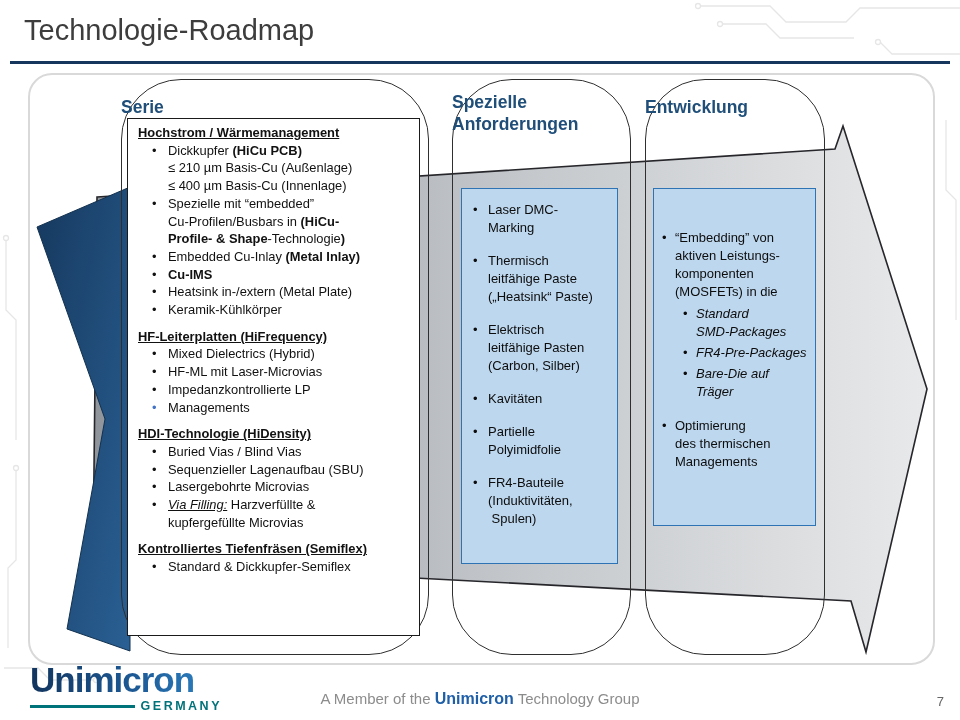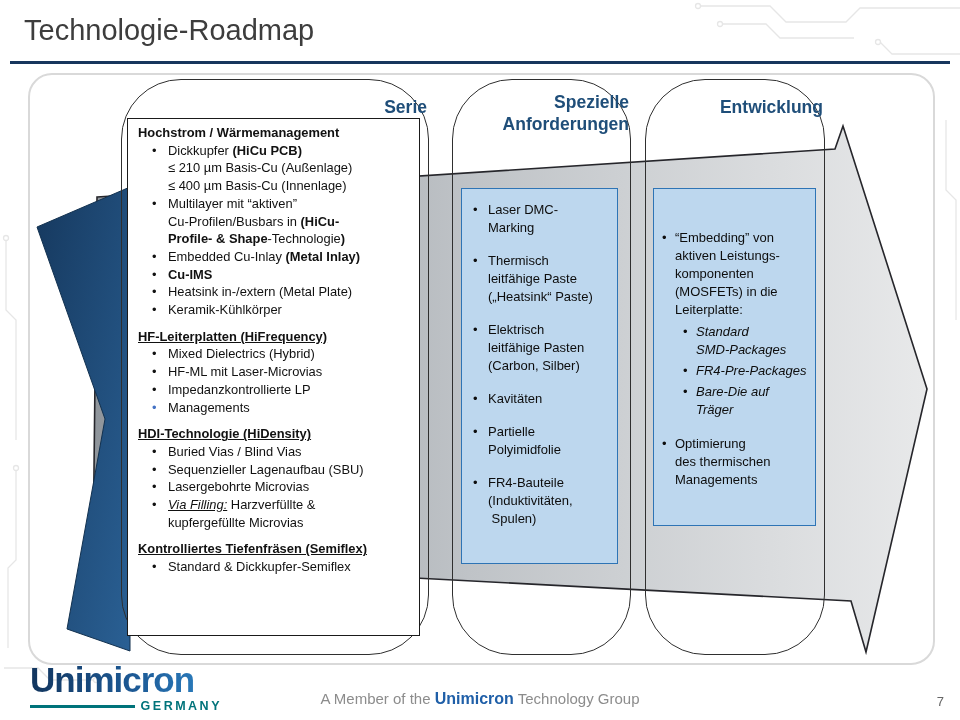--- a/index.html
+++ b/index.html
@@ -4,21 +4,21 @@
 <style>
   html,body{margin:0;padding:0;background:#fff;}
   .slide{position:relative;width:960px;height:720px;background:#ffffff;overflow:hidden;
          font-family:"Liberation Sans",sans-serif;color:#1a1a1a;}
   svg.decor,svg.arrows{position:absolute;left:0;top:0;width:960px;height:720px;pointer-events:none;}
   .page-title{position:absolute;left:24px;top:14px;font-size:29px;font-weight:400;color:#3d3d3d;}
   .title-rule{position:absolute;left:10px;top:61px;width:940px;height:2.5px;background:#17365D;}
   .frame{position:absolute;left:28px;top:73px;width:903px;height:588px;border:2px solid #d9d9d9;border-radius:24px;}
   .pill{position:absolute;top:79px;height:574px;border:1.6px solid #2f2f2f;border-radius:60px;background:transparent;}
   #p1{left:121px;width:306px;} #p2{left:452px;width:177px;} #p3{left:645px;width:178px;}
-  .pill-header{position:absolute;text-align:right;font-weight:700;color:#1F4E79;font-size:17.5px;line-height:1.25;}
+  .pill-header{position:absolute;text-align:left;font-weight:700;color:#1F4E79;font-size:17.5px;line-height:1.25;}
   #h1{left:121px;top:97px;width:306px;} #h2{left:452px;top:92px;width:177px;} #h3{left:645px;top:97px;width:178px;}
   .serie-box{position:absolute;left:127px;top:118px;width:293px;height:518px;background:#fff;
              border:1.6px solid #1a1a1a;box-sizing:border-box;padding:5px 4px 0 2px;}
   .serie-box .ln{position:relative;font-size:12.9px;line-height:17.7px;color:#111;}
   .serie-box .title{padding-left:8px;}
   .serie-box .b0,.serie-box .c0{padding-left:38px;}
   .serie-box .bullet{position:absolute;left:22px;top:0;}
   .blue-box{position:absolute;background:#BDD7EE;border:1.6px solid #2E74B5;box-sizing:border-box;}
   #box2{left:461px;top:188px;width:157px;height:376px;padding:12px 3px 0 0;}
   #box3{left:653px;top:188px;width:163px;height:338px;padding:40px 3px 0 0;}
@@ -81,25 +81,25 @@
     </defs>
     <polygon points="97,197 835,149 843,126 927,389 866,652 851,601 93,561" fill="url(#gArrow)" stroke="#26262b" stroke-width="1.6"></polygon>
     <polygon points="37,227 130,187 130,651 67,629 105,419" fill="url(#gNavy)" stroke="#12314f" stroke-width="1"></polygon>
   </svg>
 
   <div class="pill" id="p1"></div>
   <div class="pill" id="p2"></div>
   <div class="pill" id="p3"></div>
 
   <div class="serie-box">
-      <div class="ln title"><span style="font-weight: 700; ">Hochstrom / Wärmemanagement</span></div>
+      <div class="ln title"><span style="font-weight: 700; text-decoration: underline;">Hochstrom / Wärmemanagement</span></div>
       <div class="ln b0"><span class="bullet">•</span><span>Dickkupfer </span><span style="font-weight: 700;">(HiCu PCB)</span></div>
       <div class="ln c0"><span>≤ 210 µm Basis-Cu (Außenlage)</span></div>
       <div class="ln c0"><span>≤ 400 µm Basis-Cu (Innenlage)</span></div>
-      <div class="ln b0"><span class="bullet">•</span><span>Multilayer mit “aktiven”</span></div>
+      <div class="ln b0"><span class="bullet">•</span><span>Spezielle mit “embedded”</span></div>
       <div class="ln c0"><span>Cu-Profilen/Busbars in </span><span style="font-weight: 700;">(HiCu-</span></div>
       <div class="ln c0"><span style="font-weight: 700;">Profile- &amp; Shape</span><span>-Technologie</span><span style="font-weight: 700;">)</span></div>
       <div class="ln b0"><span class="bullet">•</span><span>Embedded Cu-Inlay </span><span style="font-weight: 700;">(Metal Inlay)</span></div>
       <div class="ln b0"><span class="bullet">•</span><span style="font-weight: 700;">Cu-IMS</span></div>
       <div class="ln b0"><span class="bullet">•</span><span>Heatsink in-/extern </span><span style="font-weight: 400;">(Metal Plate)</span></div>
       <div class="ln b0"><span class="bullet">•</span><span>Keramik-Kühlkörper</span></div>
       <div class="ln sp" style="height: 9px;"></div>
       <div class="ln title"><span style="font-weight: 700; text-decoration: underline; margin-top: 27px;">HF-Leiterplatten (HiFrequency)</span></div>
       <div class="ln b0"><span class="bullet">•</span><span>Mixed Dielectrics (Hybrid)</span></div>
       <div class="ln b0"><span class="bullet">•</span><span>HF-ML mit Laser-Microvias</span></div>
@@ -135,21 +135,20 @@
       <div class="ln sp" style="height: 15px;"></div>
       <div class="ln b0"><span class="bullet">•</span><span>FR4-Bauteile</span></div>
       <div class="ln c0"><span>(Induktivitäten,</span></div>
       <div class="ln c0"><span>&nbsp;Spulen)</span></div>
     </div>
   <div class="blue-box" id="box3">
       <div class="ln b0"><span class="bullet">•</span><span>“Embedding” von</span></div>
       <div class="ln c0"><span>aktiven Leistungs-</span></div>
       <div class="ln c0"><span>komponenten</span></div>
       <div class="ln c0"><span>(MOSFETs) in die</span></div>
-      <div class="ln c0"><span>Leiterplatte:</span></div>
       <div class="ln sp" style="height: 4px;"></div>
       <div class="ln b1"><span class="bullet">•</span><span style="font-style: italic;">Standard</span></div>
       <div class="ln c1"><span style="font-style: italic;">SMD-Packages</span></div>
       <div class="ln sp" style="height: 3px;"></div>
       <div class="ln b1"><span class="bullet">•</span><span style="font-style: italic;">FR4-Pre-Packages</span></div>
       <div class="ln sp" style="height: 3px;"></div>
       <div class="ln b1"><span class="bullet">•</span><span style="font-style: italic;">Bare-Die auf</span></div>
       <div class="ln c1"><span style="font-style: italic;">Träger</span></div>
       <div class="ln sp" style="height: 16px;"></div>
       <div class="ln b0"><span class="bullet">•</span><span>Optimierung</span></div>

